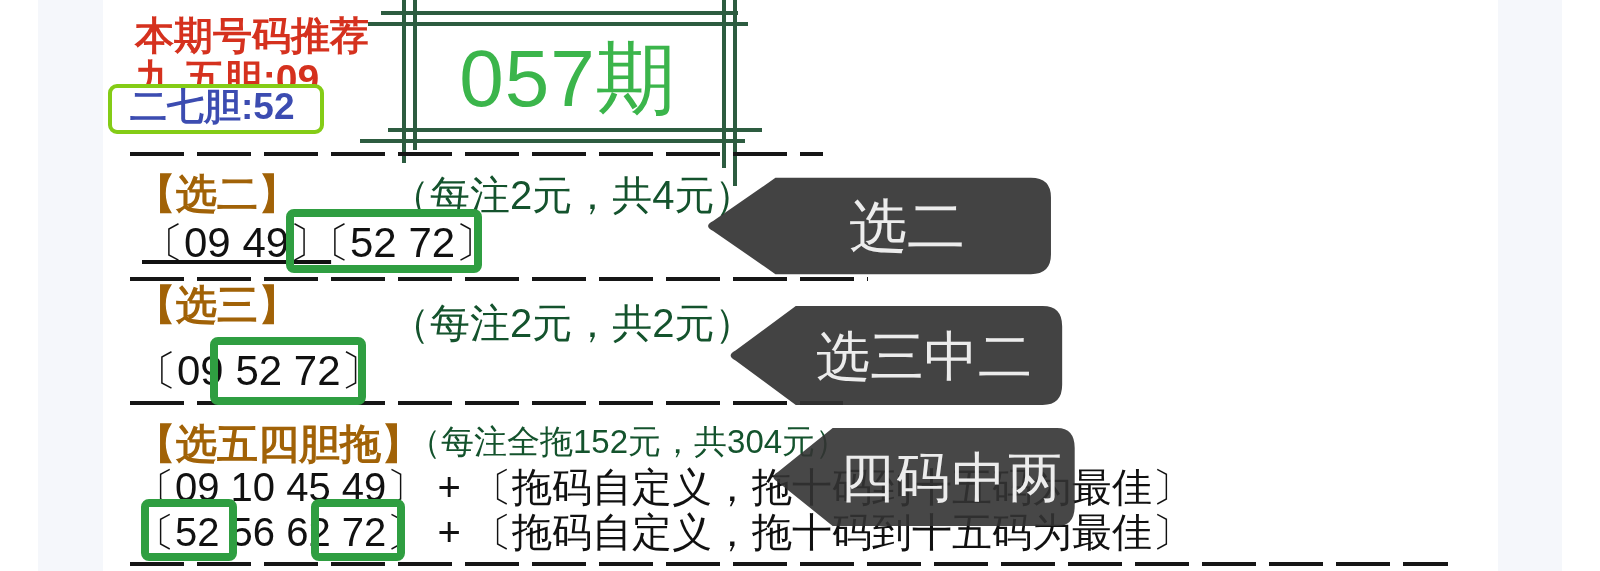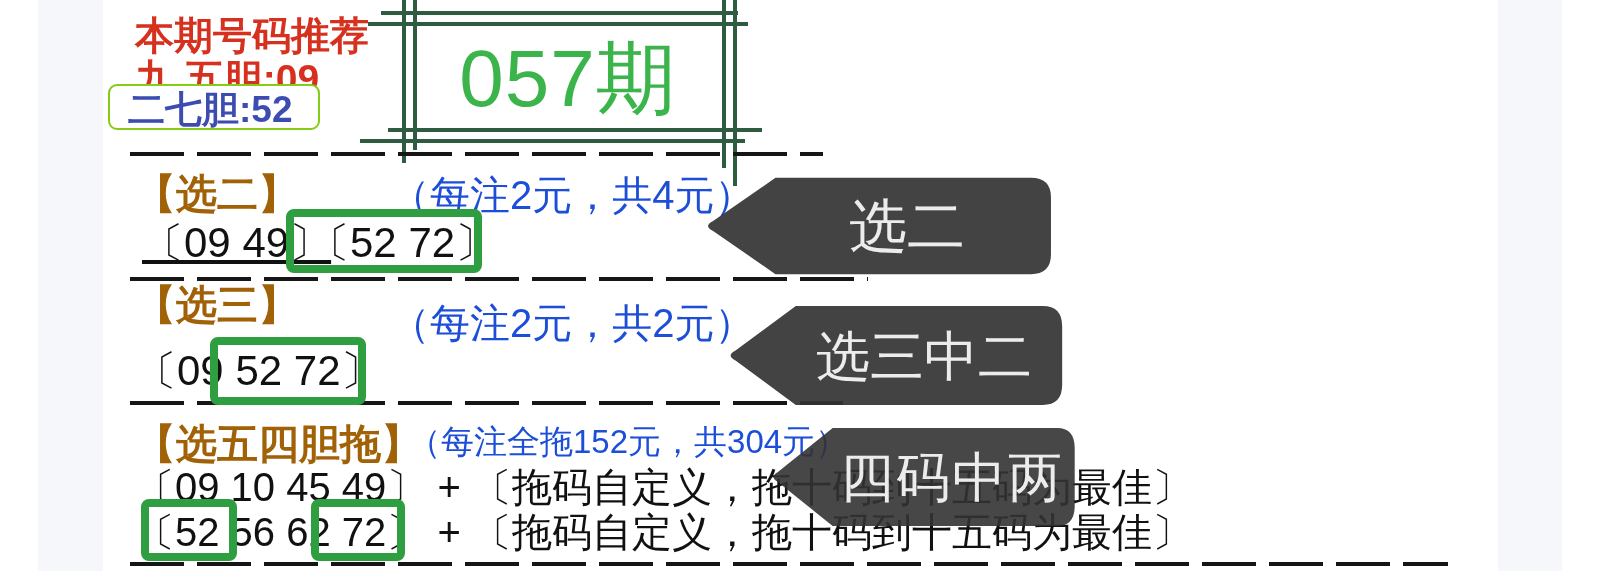--- a/index.html
+++ b/index.html
@@ -10,42 +10,42 @@
   .band{position:absolute;top:0;height:571px;background:#f5f7fb;}
   .band-l{left:38px;width:65px;}
   .band-r{left:1498px;width:64px;}
 
   
   .hdr{position:absolute;left:135px;font-weight:700;font-size:39px;color:#d5311e;white-space:nowrap;line-height:1;}
   .hdr1{top:16px;}
   .hdr2{top:59px;}
   .dan-box{
     position:absolute;left:108px;top:84px;width:190px;height:42px;
-    border:2px solid #84cc16;border-radius:9px;background:#ffffff;
-    display:flex;align-items:flex-end;padding-left:18px;
+    border:4px solid #84cc16;border-radius:9px;background:#ffffff;
+    display:flex;align-items:flex-start;padding-left:18px;
   }
   .dan-box span{font-size:37px;font-weight:700;color:#3c4cb1;line-height:1;white-space:nowrap;}
 
   
   .fl{position:absolute;background:#2d5c40;}
   .fl-h{height:4px;}
   .fl-v{width:4px;}
   .issue{
     position:absolute;left:403px;top:30px;width:330px;height:100px;
     display:flex;align-items:center;justify-content:center;
     font-size:80px;color:#3bb54b;letter-spacing:1px;white-space:nowrap;
   }
 
   
   .dash{position:absolute;height:4px;
     background:repeating-linear-gradient(90deg,#161616 0px,#161616 54px,rgba(0,0,0,0) 54px,rgba(0,0,0,0) 67px);}
 
   
   .sec-title{position:absolute;left:135px;font-size:41px;font-weight:700;color:#a16207;white-space:nowrap;line-height:1;}
-  .sec-note{position:absolute;font-size:40px;color:#1d4ed8;white-space:nowrap;line-height:1;}
+  .sec-note{position:absolute;font-size:40px;color:#14532d;white-space:nowrap;line-height:1;}
   .sec-nums{position:absolute;font-size:42px;color:#111111;white-space:nowrap;line-height:1;}
 
   
   .gbox{position:absolute;border:8px solid #2f9e41;border-radius:8px;background:transparent;pointer-events:none;}
 
   
   .badge{position:absolute;}
   .badge svg{position:absolute;left:0;top:0;width:100%;height:100%;}
   .badge span{
     position:absolute;left:72px;right:10px;top:0;bottom:0;

